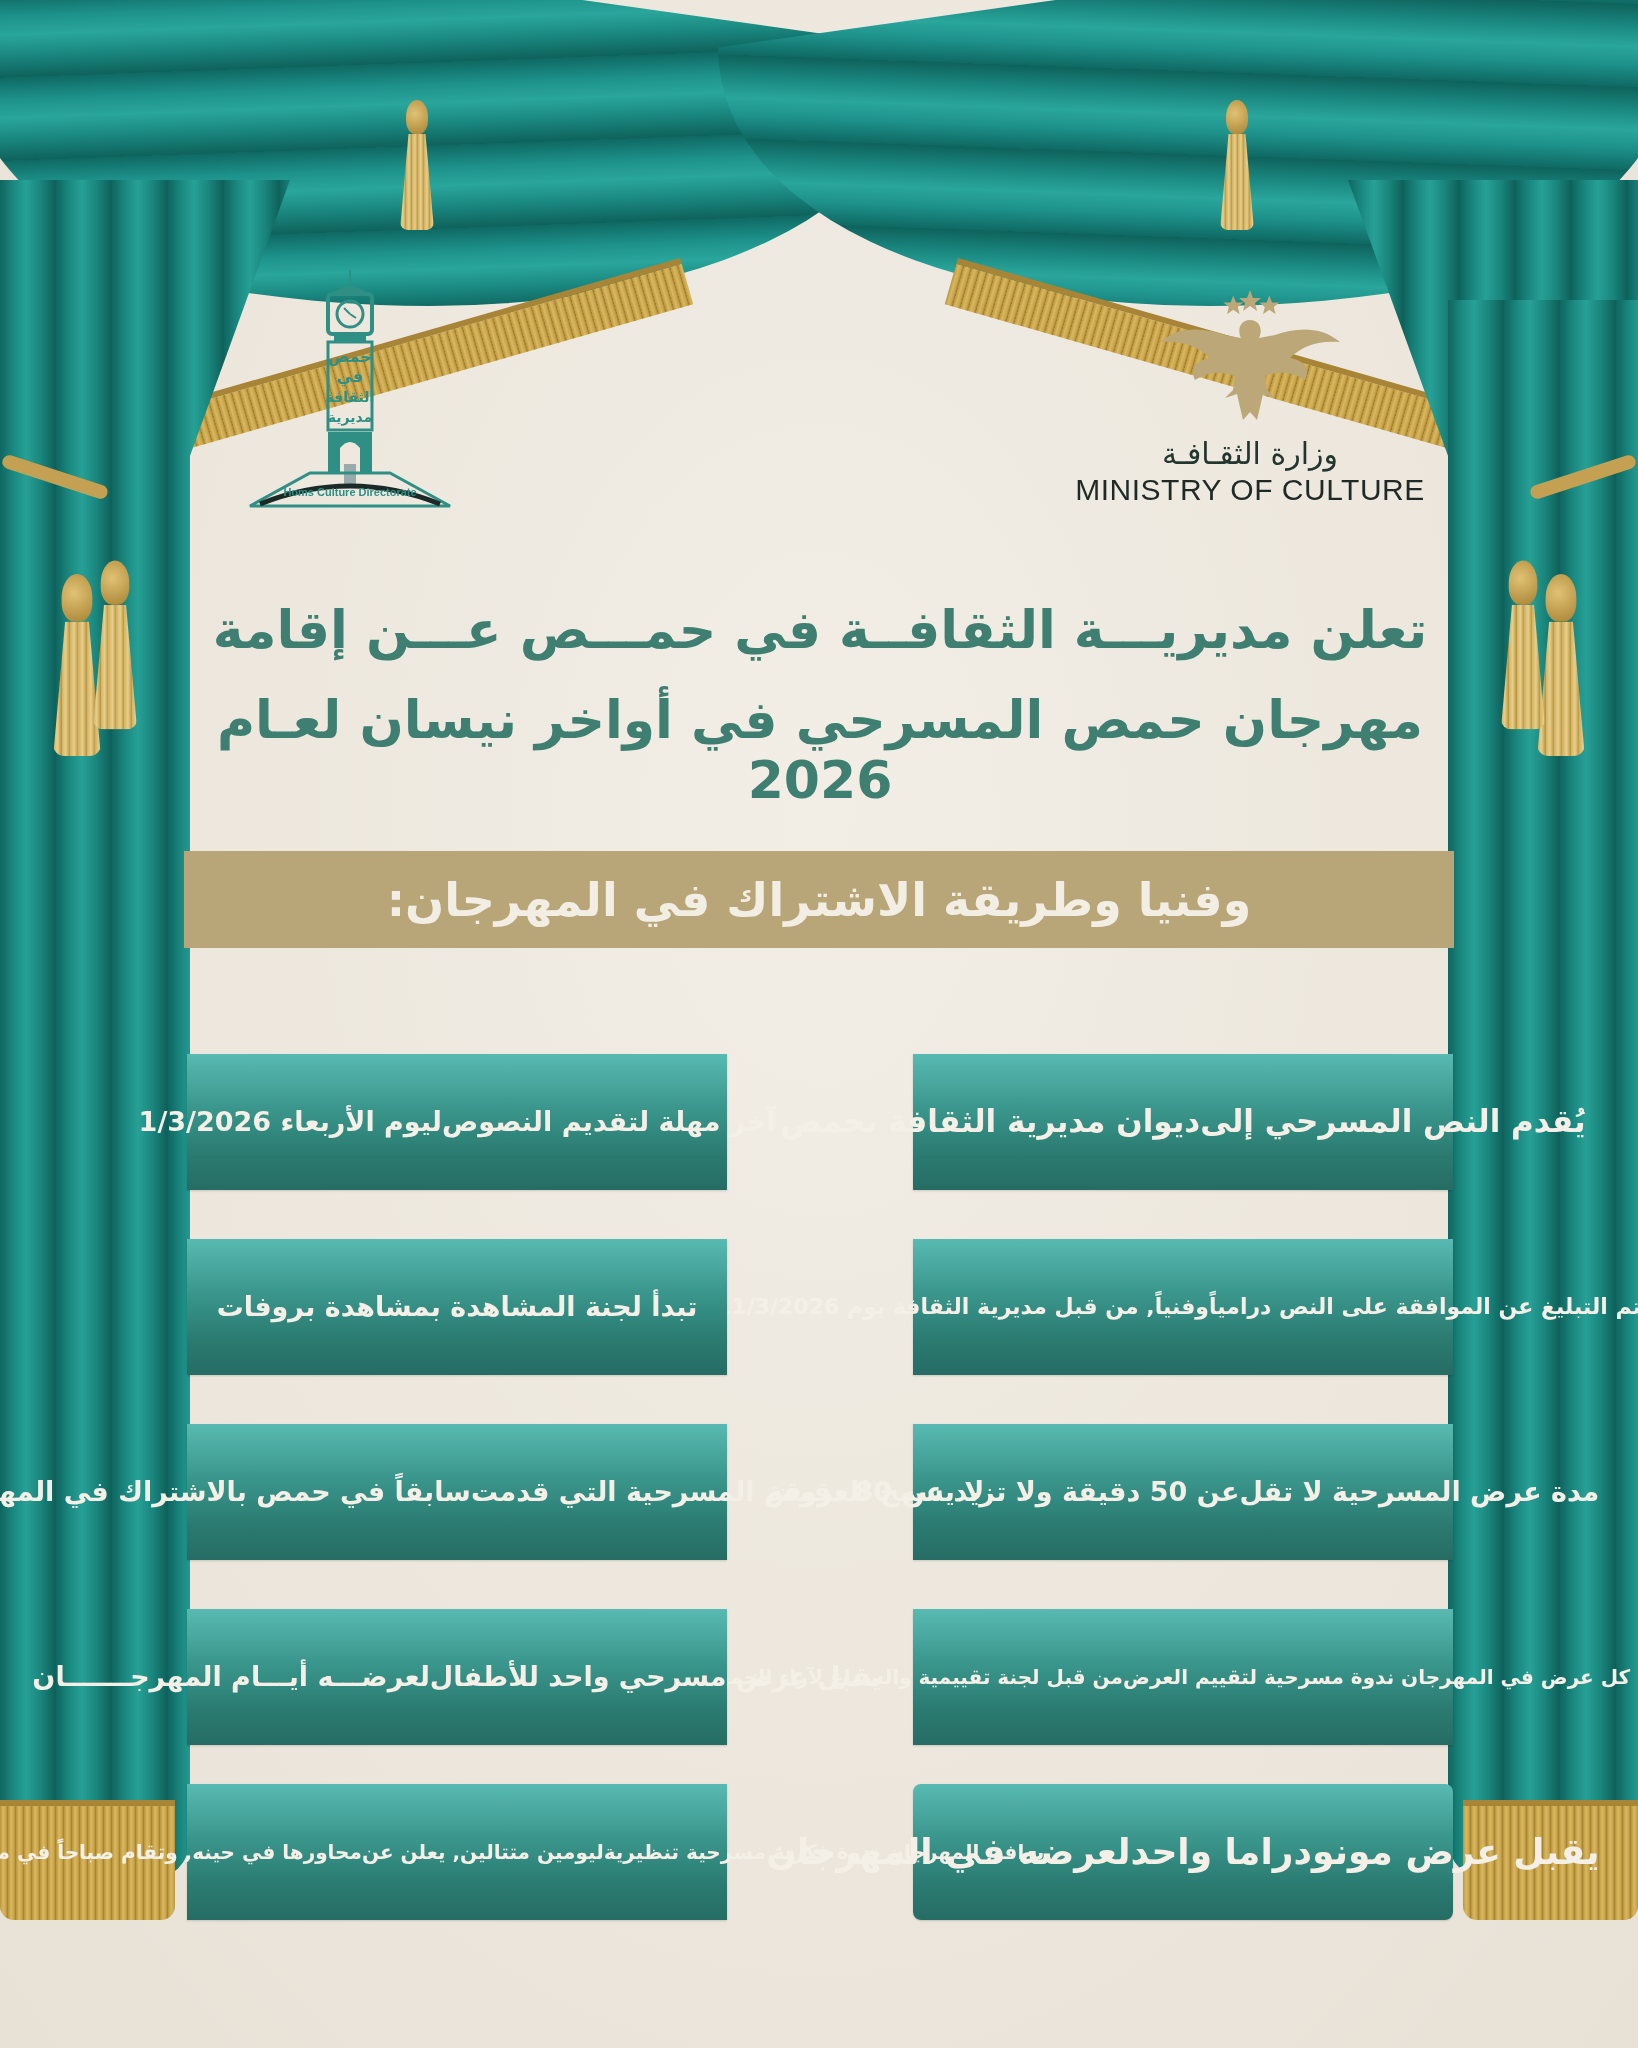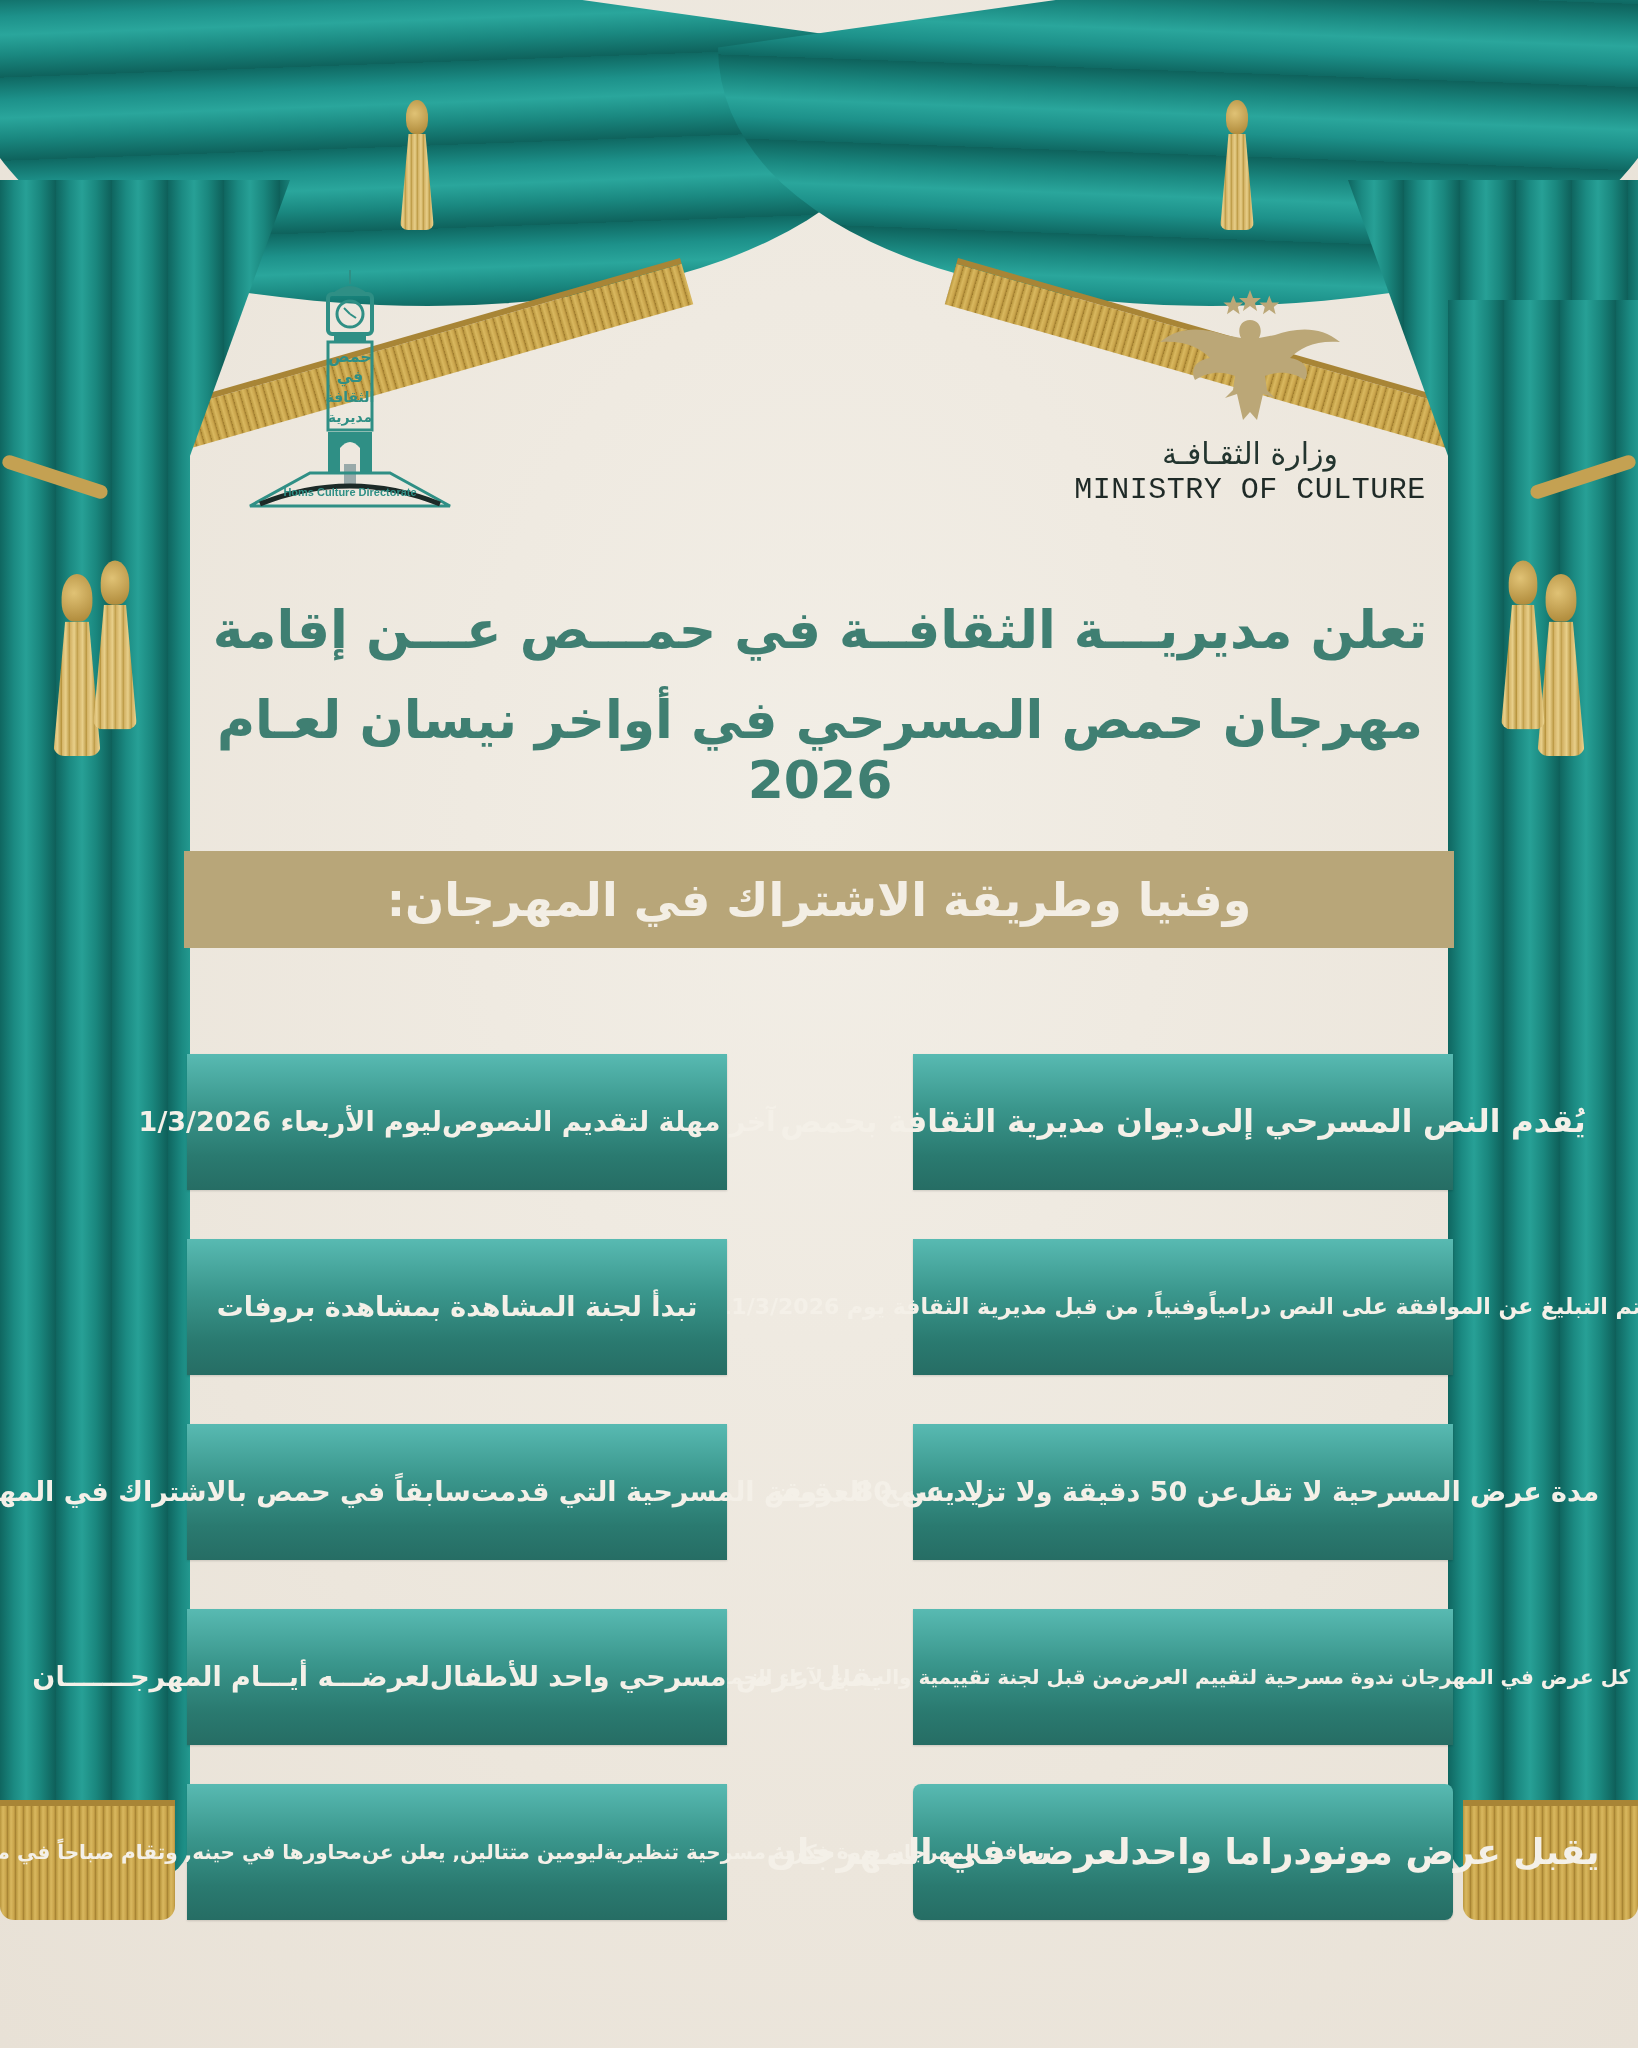--- a/index.html
+++ b/index.html
@@ -110,21 +110,21 @@
     color: #2f8f85; margin-top: -22px; direction: ltr; text-align: right;
   }
   .logo-ministry {
     position: absolute; left: 1070px; top: 290px; width: 360px;
     display: flex; flex-direction: column; align-items: center;
   }
   .logo-ministry .ar {
     font-size: 30px; color: #23352f; margin-top: 6px;
   }
   .logo-ministry .en {
-    font-family: Liberation Mono, monospace; font-size: 30px; color: #1f2a27;
+    font-family: Liberation Sans, sans-serif; font-size: 30px; color: #1f2a27;
     letter-spacing: 0.5px; direction: ltr; margin-top: 2px;
   }
 
   
   .headline {
     position: absolute; left: 190px; width: 1260px; text-align: center;
     font-weight: 700; color: #3f7f72;
   }
   .headline-1 { top: 600px; font-size: 52px; letter-spacing: 2px; }
   .headline-2 { top: 690px; font-size: 52px; }

